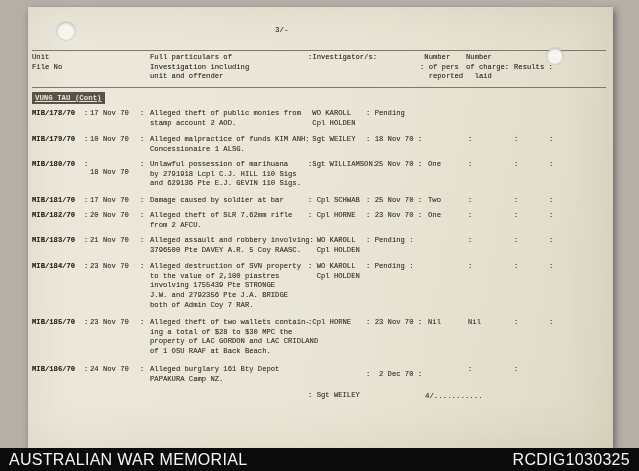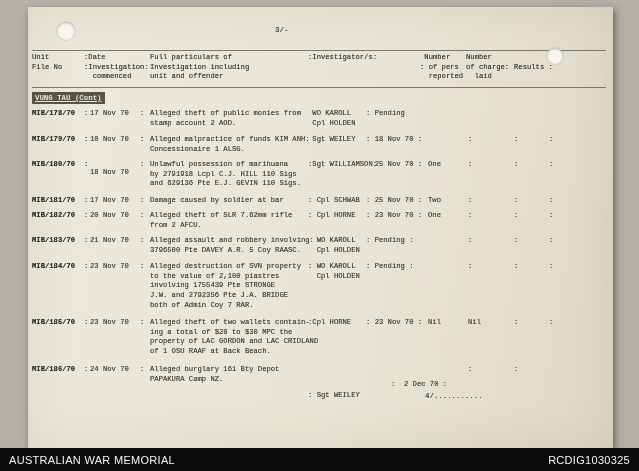--- a/index.html
+++ b/index.html
@@ -19,44 +19,41 @@
   .page-num{font-size:7.6px;}
   .section{position:absolute;left:4px;top:85px;display:inline-block;
            font:bold 7.4px/10px "Liberation Mono","DejaVu Sans Mono",monospace;
            background:#57524a;color:#ebe5d3;padding:1px 3px;text-decoration:underline;}
   .next-page{font-size:7.4px;}
   .hole{position:absolute;border-radius:50%;background:#f6f4ee;
         box-shadow:0 0 0 1px rgba(0,0,0,.08), inset 0 1px 2px rgba(0,0,0,.22);}
   .footer-bar{position:absolute;left:0;right:0;bottom:0;height:23px;background:#0b0b0b;
               display:flex;justify-content:space-between;align-items:center;
               padding:0 9px;box-sizing:border-box;
-              font-family:"Liberation Sans",sans-serif;font-size:11px;color:#f5f5f5;
+              font-family:"Liberation Sans",sans-serif;font-size:16px;color:#f5f5f5;
               letter-spacing:.3px;}
 </style>
 </head>
 <body>
 
 <div class="canvas">
   <div class="paper" id="paper">
     <div class="cell page-num" style="left:247px;top:19px">3/-</div>
 
     <div class="rule" style="top:43px"></div>
     <div class="rule" style="top:80px"></div>
 
     <div class="section">VUNG TAU (Cont)</div>
 
     <div class="cell next-page" style="left:397px;top:385px">4/...........</div>
 
     <div class="hole" style="left:29px;top:15px;width:18px;height:18px"></div>
     <div class="hole" style="left:519px;top:41px;width:16px;height:16px"></div>
   <span class="cell hdr" style="left: 4px; top: 46px;">Unit
 File No</span>
-      <span class="cell hdr" style="left: 56px; top: 46px;">:Date
-:Investigation:
-  commenced</span>
       <span class="cell hdr" style="left: 122px; top: 46px;">Full particulars of
 Investigation including
 unit and offender</span>
       <span class="cell hdr" style="left: 280px; top: 46px;">:Investigator/s:</span>
       <span class="cell hdr" style="left: 392px; top: 46px;"> Number
 : of pers
   reported</span>
       <span class="cell hdr" style="left: 438px; top: 46px;">Number
 of charge:
   laid</span>
@@ -174,21 +171,21 @@
         <span class="cell" style="left: 521px; top: 0px;">:</span>
         <span class="cell" style="left: 56px; top: 0px;">:</span>
         <span class="cell" style="left: 112px; top: 0px;">:</span>
       </div>
       <div class="row" style="top: 358px;">
         <span class="cell c-file" style="left: 4px; top: 0px;">MIB/186/70</span>
         <span class="cell" style="left: 62px; top: 0px;">24 Nov 70</span>
         <span class="cell" style="left: 122px; top: 0px;">Alleged burglary 161 Bty Depot
 PAPAKURA Camp NZ.</span>
         <span class="cell" style="left: 280px; top: 0px; margin-top: 26px;">: Sgt WEILEY</span>
-        <span class="cell" style="left: 338px; top: 15px; margin-left: 25px;">:  2 Dec 70 :</span>
+        <span class="cell" style="left: 338px; top: 5px;">:  2 Dec 70 :</span>
         <span class="cell" style="left: 440px; top: 0px;">:</span>
         <span class="cell" style="left: 486px; top: 0px;">:</span>
         <span class="cell" style="left: 56px; top: 0px;">:</span>
         <span class="cell" style="left: 112px; top: 0px;">:</span>
       </div>
     </div>
 
   <div class="footer-bar">
     <span>AUSTRALIAN WAR MEMORIAL</span>
     <span>RCDIG1030325</span>

